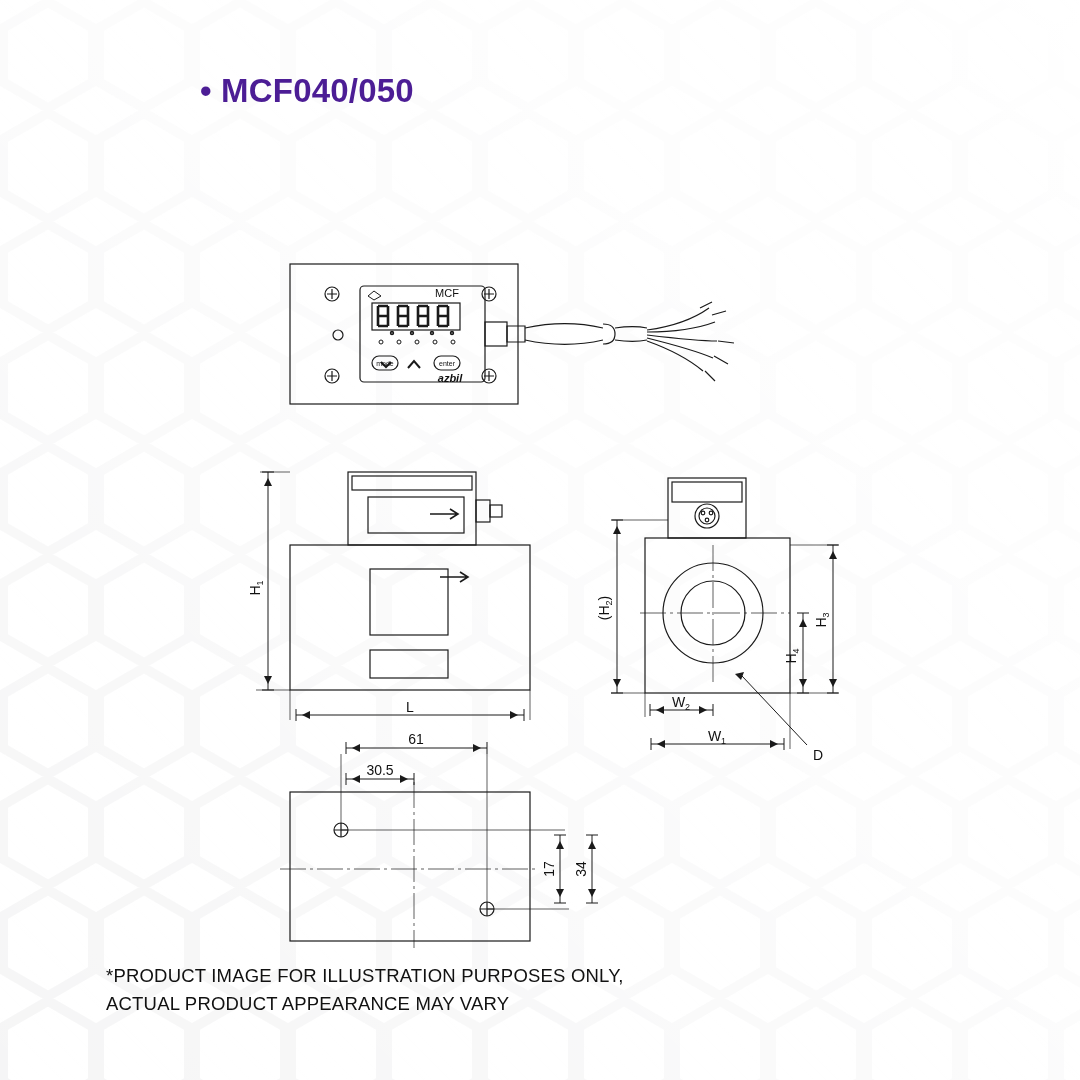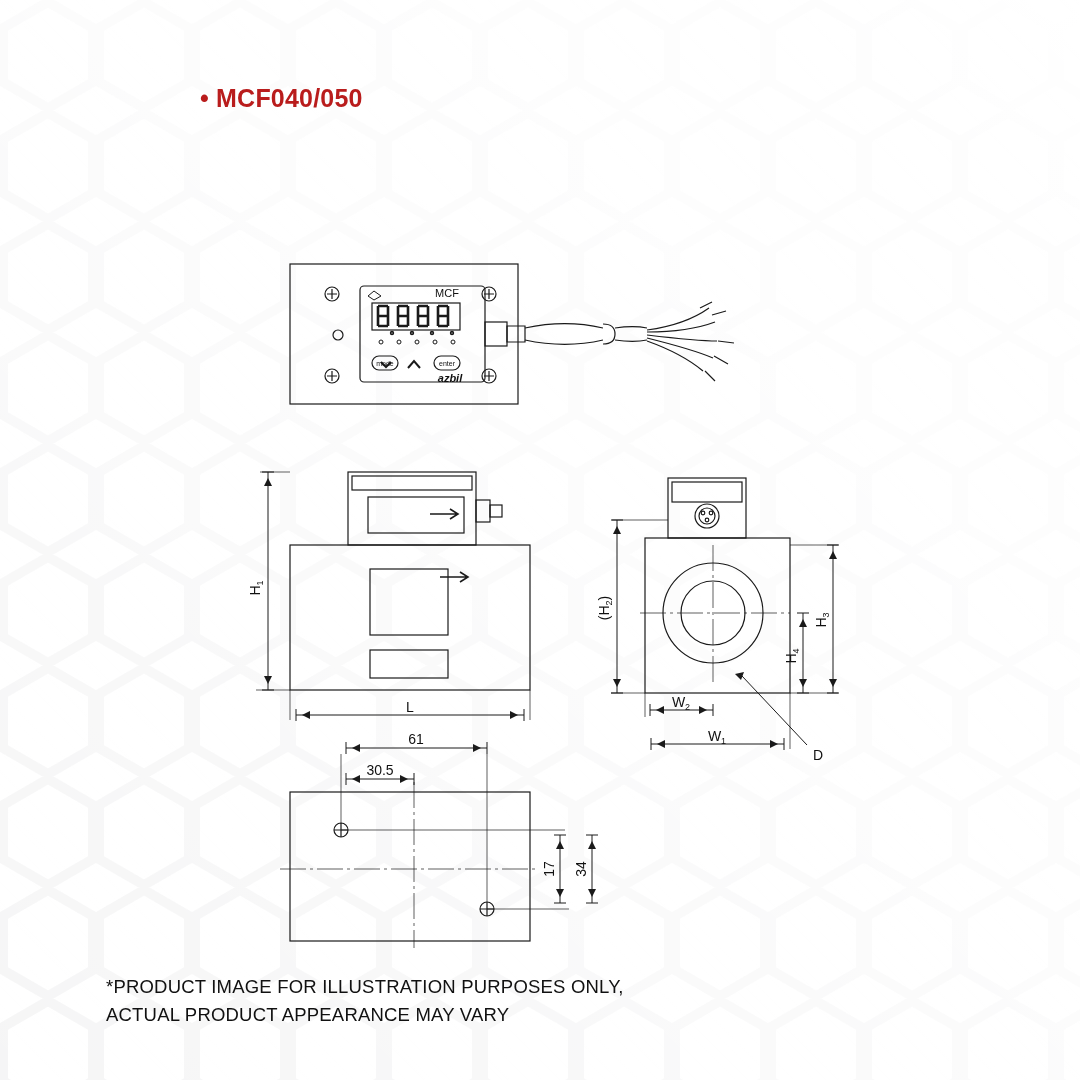--- a/index.html
+++ b/index.html
@@ -12,29 +12,28 @@
   }
   
   .hex-bg{
     position:absolute;left:0;top:0;width:1080px;height:1080px;
     pointer-events:none;
     opacity:.55;
   }
   .page{position:absolute;left:0;top:0;width:1080px;height:1080px;}
 
   .title{
-    position:absolute;left:200px;top:84px;
-    font-size:25px;font-weight:bold;color:#b91c1c;letter-spacing:.2px;
+    position:absolute;left:200px;top:72px;
+    font-size:33px;font-weight:bold;color:#4c1d95;letter-spacing:.2px;
     white-space:nowrap;
   }
   .footnote{
     position:absolute;left:106px;top:962px;
     font-size:18.5px;color:#111;line-height:28px;letter-spacing:.2px;
     white-space:pre-line;
-    margin-top:11px;
   }
   svg{display:block;}
   .lbl{font-family:"Liberation Sans", sans-serif;font-size:14px;fill:#111;}
   .lbl-sm{font-family:"Liberation Sans", sans-serif;font-size:11px;fill:#111;}
   .sub{font-size:9px;}
 </style>
 </head>
 <body>
 
 <svg class="hex-bg" viewBox="0 0 1080 1080">

